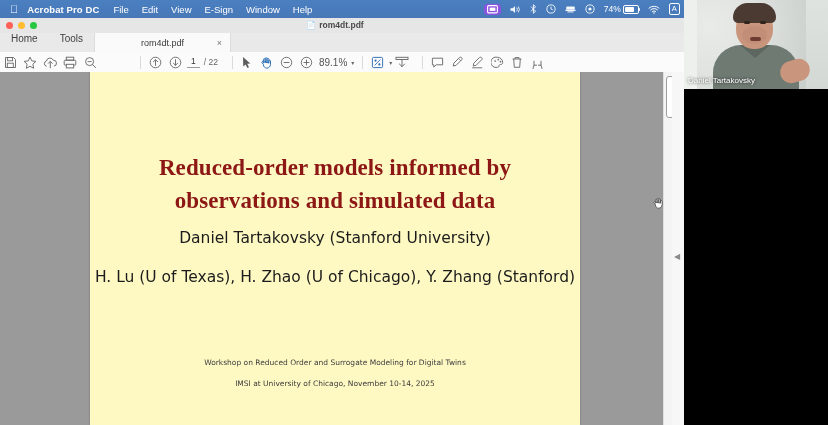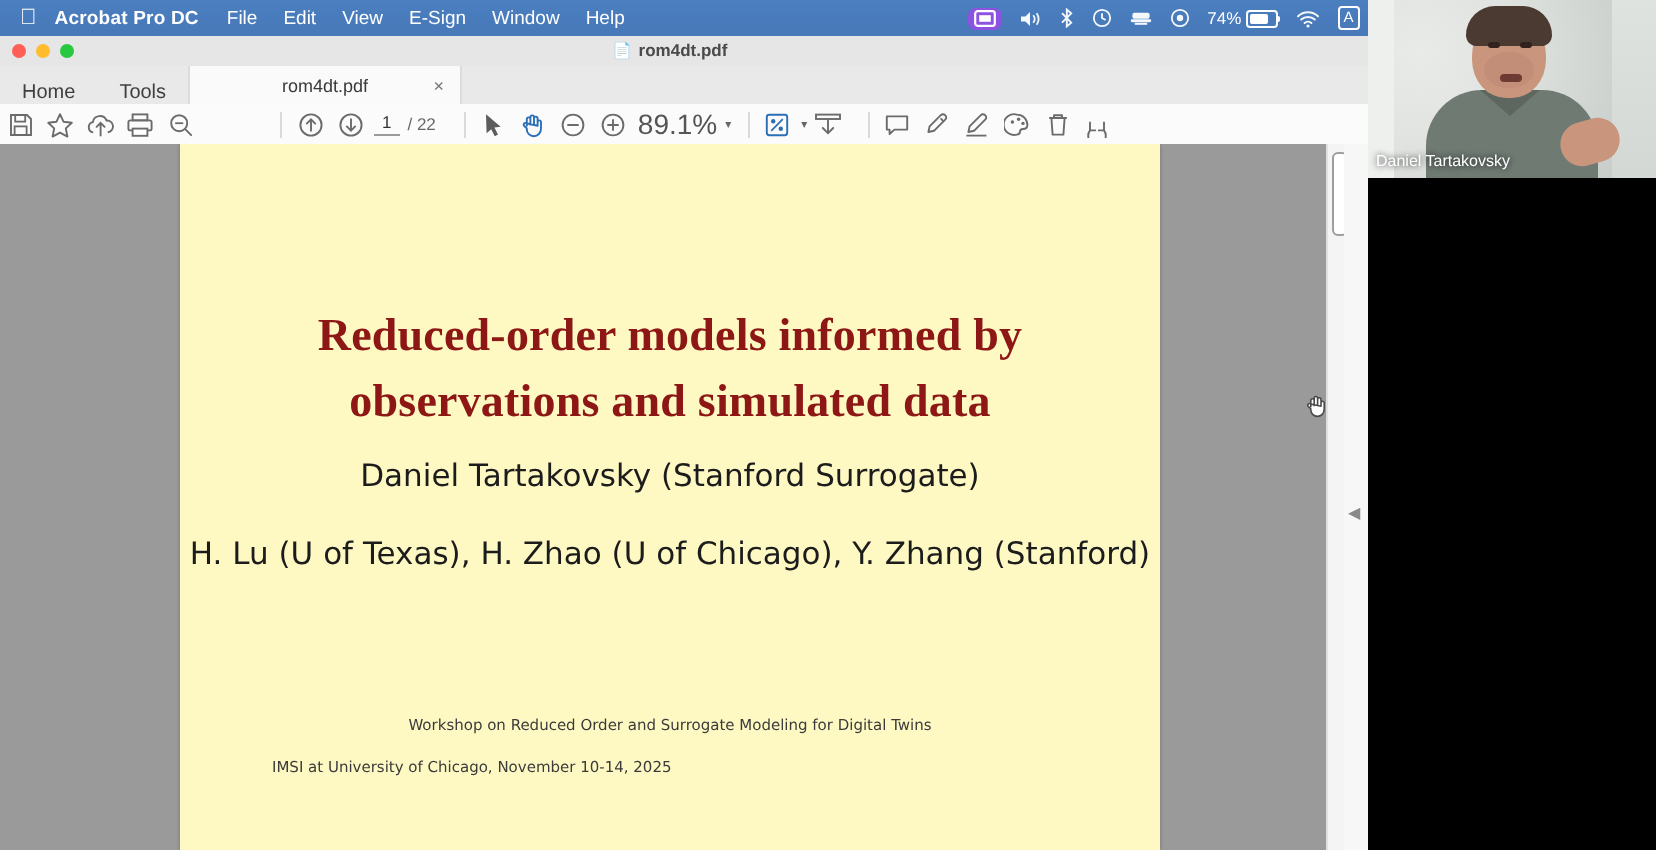--- a/index.html
+++ b/index.html
@@ -37,62 +37,62 @@
   .dot{width:7px;height:7px;border-radius:50%;}
   .dot.r{background:#ff5f57;} .dot.y{background:#febc2e;} .dot.g{background:#28c840;}
   .wintitle{position:absolute;left:0;top:2px;width:670px;text-align:center;
     font-size:8.5px;color:#4a4a4a;font-weight:bold;display:flex;align-items:center;
     justify-content:center;gap:3px;}
   .docglyph{font-size:8px;color:#999;}
 
   
   .tabstrip{position:absolute;left:0;top:33px;width:828px;height:19px;
     background:#e9e9e9;border-bottom:1px solid #d8d8d8;display:flex;align-items:stretch;}
-  .hometools{display:flex;align-items:flex-end;font-size:10px;color:#3f3f3f;}
+  .hometools{display:flex;align-items:flex-start;font-size:10px;color:#3f3f3f;}
   .hometools span{padding:0 11px;}
   .doctab{background:#fafafa;border-left:1px solid #dcdcdc;border-right:1px solid #dcdcdc;
     width:135px;display:flex;align-items:center;justify-content:center;position:relative;
     font-size:9px;color:#3a3a3a;}
   .doctab .tabclose{position:absolute;right:8px;top:50%;transform:translateY(-50%);
     font-size:9px;color:#777;}
   .tabfill{flex:1;}
   .tabright{display:flex;align-items:center;gap:10px;padding-right:9px;color:#555;}
   .tabright .lbl{font-size:10px;color:#3f3f3f;}
 
   
   .toolbar{position:absolute;left:0;top:52px;width:828px;height:20px;
     background:#fbfbfb;border-bottom:1px solid #dcdcdc;display:flex;align-items:center;}
   .tb-group{display:flex;align-items:center;}
   .tbtn{width:20px;height:20px;display:flex;align-items:center;justify-content:center;color:#6b6b6b;}
   .tbtn svg{display:block;}
   .sep{width:1px;height:13px;background:#dadada;margin:0 4px;}
   .pagebox{display:flex;align-items:center;font-size:8.5px;color:#555;margin:0 2px;}
   .pagenum{border-bottom:1px solid #9a9a9a;padding:0 4px 1px 4px;color:#333;}
   .pagetotal{margin-left:4px;color:#666;}
-  .zoomval{font-size:14px;color:#555;margin:0 2px;}
+  .zoomval{font-size:10px;color:#555;margin:0 2px;}
   .caret{font-size:6px;color:#666;margin-left:2px;}
   .tbtn.active svg{color:#2a6fb5;}
   .tbtn.blue{color:#2a6fb5;}
   .tb-spacer{flex:1;}
 
   
   .docarea{position:absolute;left:0;top:72px;width:672px;height:353px;background:#9a9a9a;overflow:hidden;}
   .page{position:absolute;left:90px;top:0;width:490px;height:353px;background:#fef9c3;
     box-shadow:0 0 2px rgba(0,0,0,.25);}
   .slide-title{position:absolute;left:0;top:79px;width:100%;text-align:center;
     color:#8c1715;font-weight:bold;font-size:23px;line-height:33px;
     font-family:"Liberation Serif","DejaVu Serif",serif;letter-spacing:.1px;}
   .slide-author{position:absolute;left:0;top:157px;width:100%;text-align:center;
     color:#1c1c1c;font-size:15.5px;font-family:"DejaVu Sans",sans-serif;}
   .slide-coauthors{position:absolute;left:0;top:196px;width:100%;text-align:center;
     color:#1c1c1c;font-size:15.5px;font-family:"DejaVu Sans",sans-serif;}
   .slide-foot1{position:absolute;left:0;top:286px;width:100%;text-align:center;
     color:#3b3b3b;font-size:7.5px;font-family:"DejaVu Sans",sans-serif;}
-  .slide-foot2{position:absolute;left:0;top:307px;width:100%;text-align:left;
-    color:#3b3b3b;font-size:7.5px;font-family:"DejaVu Sans",sans-serif;padding-left:46px;}
+  .slide-foot2{position:absolute;left:0;top:307px;width:100%;text-align:center;
+    color:#3b3b3b;font-size:7.5px;font-family:"DejaVu Sans",sans-serif;}
   .handcursor{position:absolute;left:562px;top:124px;width:13px;height:14px;color:#fff;}
 
   
   .vscroll{position:absolute;left:663px;top:72px;width:9px;height:353px;background:#f4f4f4;
     border-left:1px solid #e0e0e0;}
   .vthumb{position:absolute;left:1.5px;top:4px;width:6px;height:40px;background:#fff;
     border:1px solid #9e9e9e;border-radius:3px;}
   .collapse-strip{position:absolute;left:672px;top:72px;width:12px;height:353px;
     background:#f7f7f7;border-right:1px solid #e2e2e2;}
   .collapse-arrow{position:absolute;left:674px;top:252px;font-size:8px;color:#8a8a8a;}
@@ -420,21 +420,21 @@
       </span>
     </div>
   </div>
 
   <div class="docarea">
     <div class="page">
       <div class="slide-title">
         <div>Reduced-order models informed by</div>
         <div>observations and simulated data</div>
       </div>
-      <div class="slide-author">Daniel Tartakovsky (Stanford Surrogate)</div>
+      <div class="slide-author">Daniel Tartakovsky (Stanford University)</div>
       <div class="slide-coauthors">H. Lu (U of Texas), H. Zhao (U of Chicago), Y. Zhang (Stanford)</div>
       <div class="slide-foot1">Workshop on Reduced Order and Surrogate Modeling for Digital Twins</div>
       <div class="slide-foot2">IMSI at University of Chicago, November 10-14, 2025</div>
       <span class="handcursor">
         <svg width="13" height="14" viewBox="0 0 13 14">
             <path d="M3.4 7.6V4.2a.85.85 0 011.7 0v2.9M5.1 6.8V3.1a.85.85 0 011.7 0v3.7M6.8 6.8V3.7a.85.85 0 011.7 0v3.4M8.5 7.1V5.2a.85.85 0 011.6 0v3.3c0 2.2-1.5 3.7-3.4 3.7S3.4 10.6 3.4 8.9v-.5L2.1 7.2a.85.85 0 011.2-1.2z" fill="#fff" stroke="#4a4a4a" stroke-width="0.8" stroke-linejoin="round"></path>
           </svg>
       </span>
     </div>
   </div>

